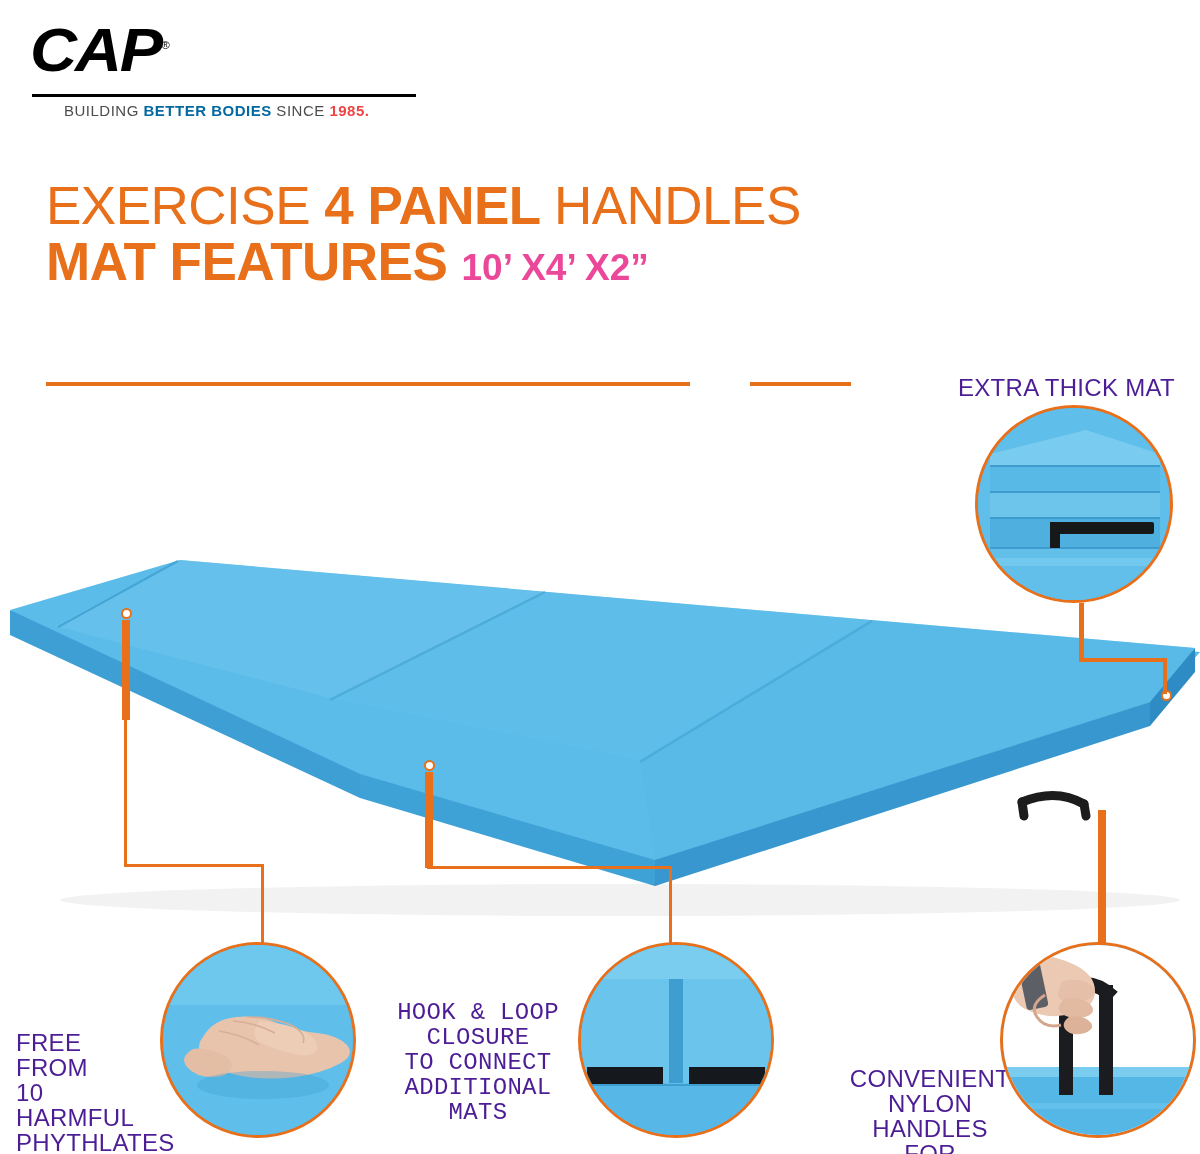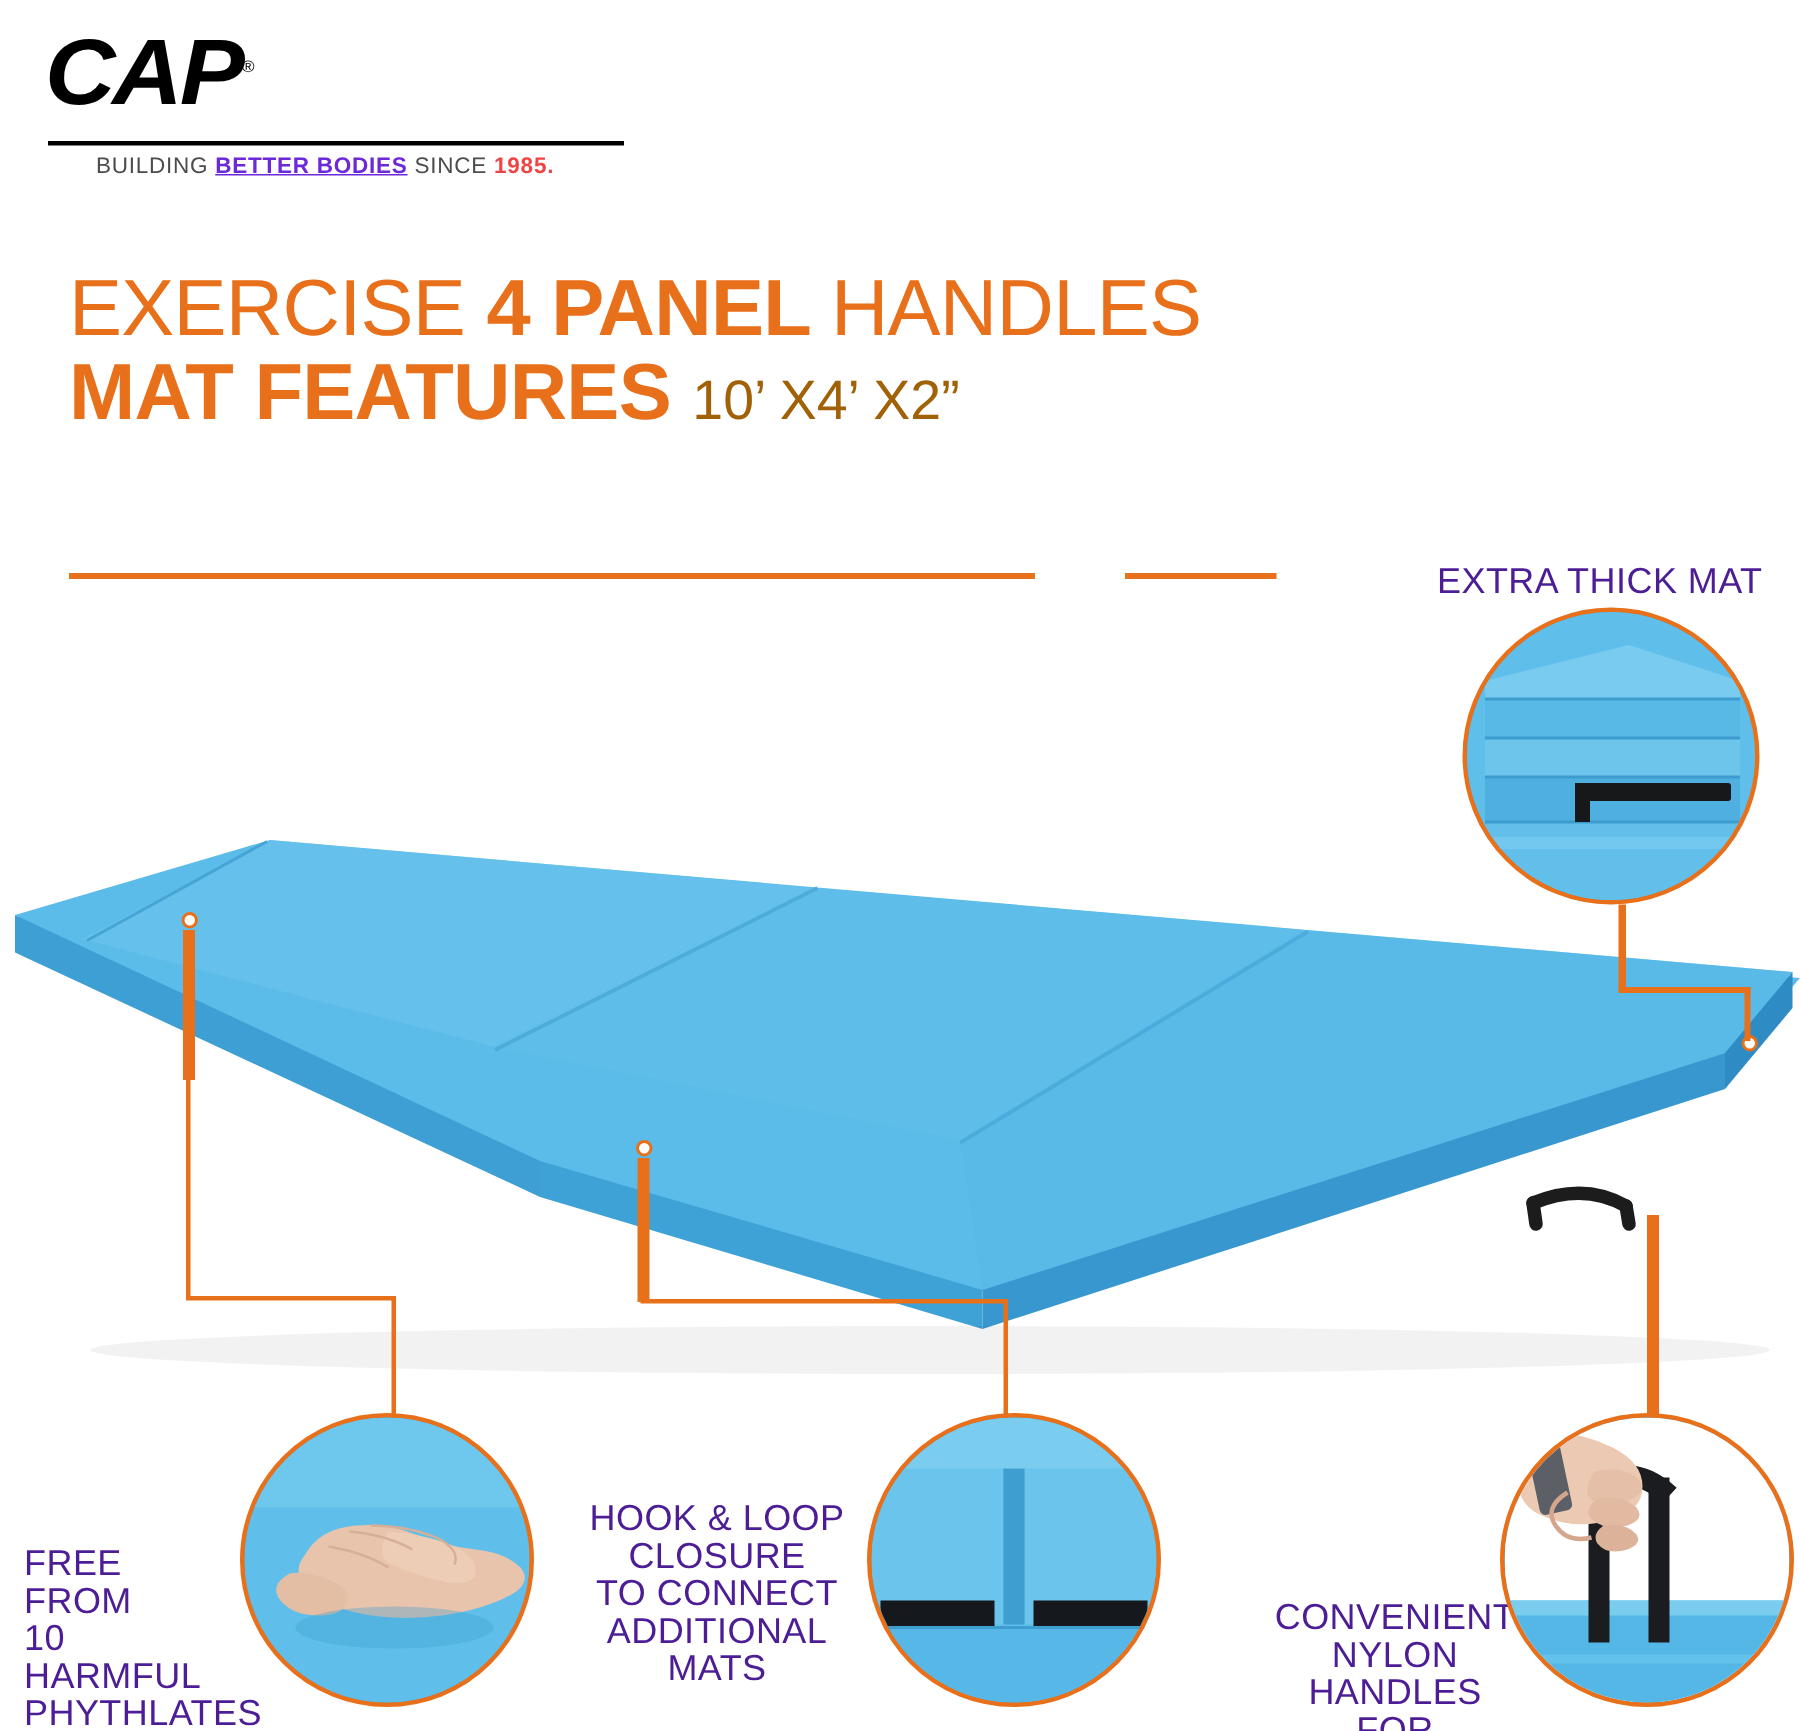--- a/index.html
+++ b/index.html
@@ -52,43 +52,43 @@
   }
   #logo-tagline {
     position: absolute;
     left: 34px;
     top: 88px;
     font-size: 15px;
     letter-spacing: 0.5px;
     color: #4c4c4c;
     white-space: nowrap;
   }
-  #logo-tagline .bold { font-weight: bold; color: #6d28d9; text-decoration: underline; }
+  #logo-tagline .bold { font-weight: bold; color: #0369a1; }
   #logo-tagline .orange { color: #ef4444; font-weight: bold; }
 
   
   #headline {
     position: absolute;
     left: 46px;
     top: 178px;
     width: 900px;
   }
   .hl-line {
     font-size: 53px;
     line-height: 56px;
     color: #e8701a;
     white-space: nowrap;
     letter-spacing: -0.5px;
   }
   .hl-bold { font-weight: bold; }
   .hl-light { font-weight: normal; }
   .hl-size {
     font-size: 37px;
-    color: #a16207;
-    font-weight: normal;
+    color: #ec4899;
+    font-weight: bold;
     letter-spacing: 0;
   }
   #headline-rule {
     position: absolute;
     left: 46px;
     top: 382px;
     width: 805px;
     height: 4px;
     background: #e8701a;
   }
@@ -104,21 +104,21 @@
   
   .callout-label {
     position: absolute;
     font-size: 24px;
     line-height: 25px;
     color: #4c1d95;
     letter-spacing: 0.3px;
   }
   #label-extra-thick { left: 958px; top: 375px; text-align: left; width: 230px; }
   #label-free-from   { left: 16px;  top: 1030px; width: 140px; text-align: left; }
-  #label-hook-loop   { left: 378px; top: 1000px; width: 200px; text-align: center; }
+  #label-hook-loop   { left: 378px; top: 1000px; width: 200px; text-align: center; font-family: Liberation Mono, monospace; }
   #label-handles     { left: 840px; top: 1030px; width: 180px; text-align: center; }
 
   
   .conn {
     position: absolute;
     background: #e8701a;
   }
   .dot {
     position: absolute;
     width: 11px;

